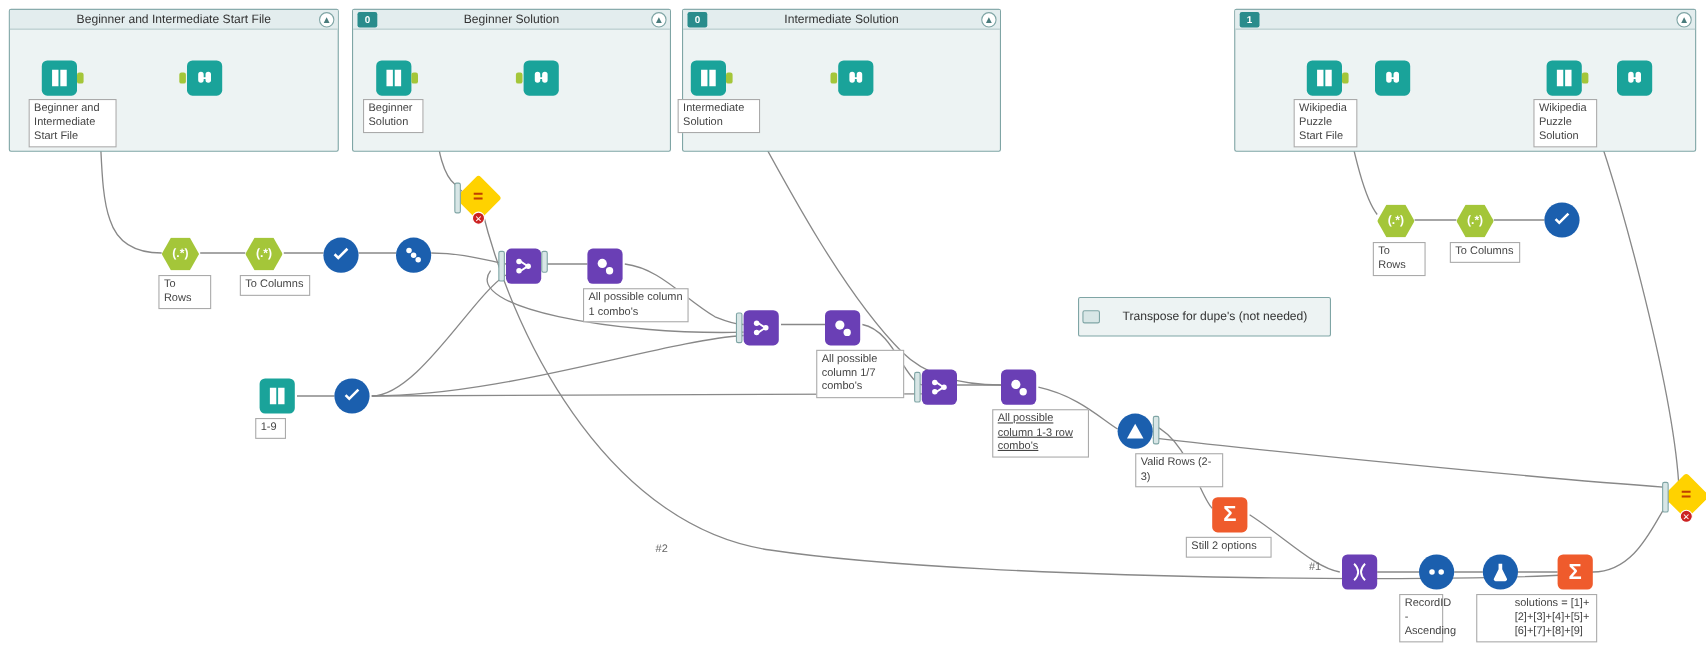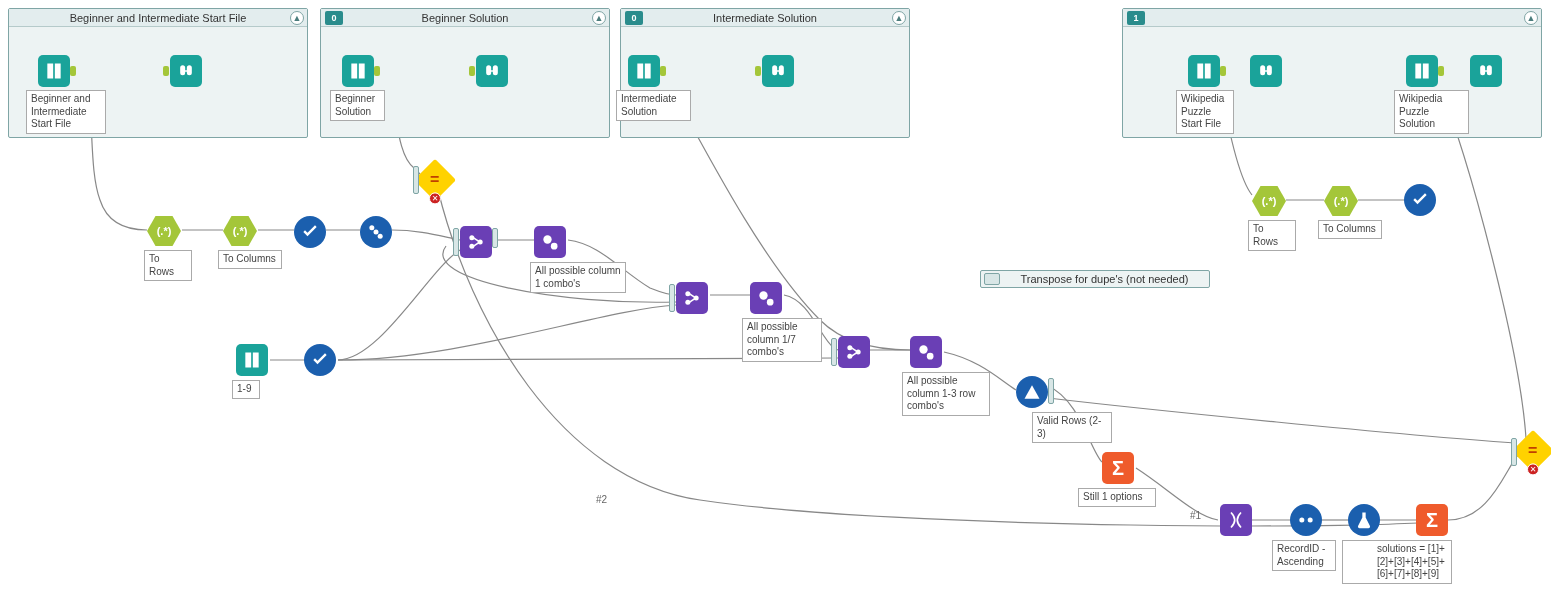--- a/index.html
+++ b/index.html
@@ -51,21 +51,21 @@
   .container .title-bar .collapse {
     width: 14px; height: 14px; margin-right: 3px;
     border: 1px solid #7fa5a5; border-radius: 50%;
     background: #fff;
     display: flex; align-items: center; justify-content: center;
     font-size: 9px; color: #4a7c7c;
   }
 
   .mini-container {
     position: absolute;
-    height: 18px;
+    height: 36px;
     background: #edf3f3;
     border: 1px solid #7fa5a5;
     border-radius: 2px;
     display: flex;
     align-items: center;
     font-size: 11px;
   }
   .mini-container .ordnum {
     width: 16px; height: 12px; margin-left: 3px;
     background: #d8e6e6; border: 1px solid #7fa5a5;
@@ -318,21 +318,21 @@
         <path d="M5 8a3 3 0 016 0v6a3 3 0 01-6 0zM13 8a3 3 0 016 0v6a3 3 0 01-6 0zM10 11h4v2h-4z"></path>
       </svg>
 </div>
 
 <div class="tool clr-teal" style="left:1406px; top:55px;">
   <svg viewBox="0 0 24 24">
         <path d="M4 3h7v18H4zM13 3h7v18h-7z"></path>
       </svg>
 </div>
 <span class="anchor-out" style="left:1438px; top:66px;"></span>
-<div class="annot" style="left:1394px; top:90px; width:75px;">Wikipedia Puzzle Solution</div>
+<div class="annot" style="left:1394px; top:90px; width:58px;">Wikipedia Puzzle Solution</div>
 <div class="tool clr-teal" style="left:1470px; top:55px;">
   <svg viewBox="0 0 24 24">
         <path d="M5 8a3 3 0 016 0v6a3 3 0 01-6 0zM13 8a3 3 0 016 0v6a3 3 0 01-6 0zM10 11h4v2h-4z"></path>
       </svg>
 </div>
 
 <div class="diamond" style="position:absolute; left:420px; top:165px;">
   <span class="inner">=</span>
   <span class="badge">✕</span>
 </div>
@@ -404,21 +404,21 @@
       </svg>
 </div>
 <span class="anchor-multi" style="left:831px; top:338px;"></span>
 
 <div class="tool clr-purple" style="left:910px; top:336px;">
   <svg viewBox="0 0 24 24">
         <circle cx="9" cy="9" r="5"></circle>
         <circle cx="17" cy="17" r="4"></circle>
       </svg>
 </div>
-<div class="annot" style="left:902px; top:372px; width:88px;">All possible column 1-3 row combo's</div>
+<div class="annot" style="left:902px; top:372px; width:88px;text-decoration:underline;">All possible column 1-3 row combo's</div>
 
 <div class="tool clr-teal" style="left:236px; top:344px;">
   <svg viewBox="0 0 24 24">
         <path d="M4 3h7v18H4zM13 3h7v18h-7z"></path>
       </svg>
 </div>
 <div class="annot" style="left:232px; top:380px; width:28px;">1-9</div>
 <div class="tool clr-blue" style="left:304px; top:344px;">
   <svg viewBox="0 0 24 24">
         <path d="M4 12l5 5L20 6l-2-2-9 9-3-3z"></path>
@@ -429,28 +429,28 @@
   <svg viewBox="0 0 24 24">
         <path d="M12 4l9 16H3z"></path>
       </svg>
 </div>
 <span class="anchor-multi" style="left:1048px; top:378px; height:26px;"></span>
 <div class="annot" style="left:1032px; top:412px; width:80px;">Valid Rows (2-3)</div>
 
 <div class="tool clr-orange" style="left:1102px; top:452px;">
   <span style="font-size:20px;font-weight:bold;">Σ</span>
 </div>
-<div class="annot" style="left:1078px; top:488px; width:78px;">Still 1 options</div>
+<div class="annot" style="left:1078px; top:488px; width:78px;">Still 2 options</div>
 
 <div class="tool clr-purple" style="left:1220px; top:504px;">
   <svg viewBox="0 0 24 24">
         <path d="M6 3c6 6 6 12 0 18M18 3c-6 6-6 12 0 18" stroke="#fff" stroke-width="2" fill="none"></path>
       </svg>
 </div>
-<div class="annot" style="left:1272px; top:540px; width:64px;">RecordID - Ascending</div>
+<div class="annot" style="left:1272px; top:540px; width:40px;">RecordID - Ascending</div>
 
 <div class="tool clr-blue" style="left:1290px; top:504px;">
   <svg viewBox="0 0 24 24">
         <circle cx="7" cy="12" r="3"></circle>
         <circle cx="17" cy="12" r="3"></circle>
       </svg>
 </div>
 
 <div class="tool clr-blue" style="left:1348px; top:504px;">
   <svg viewBox="0 0 24 24">

